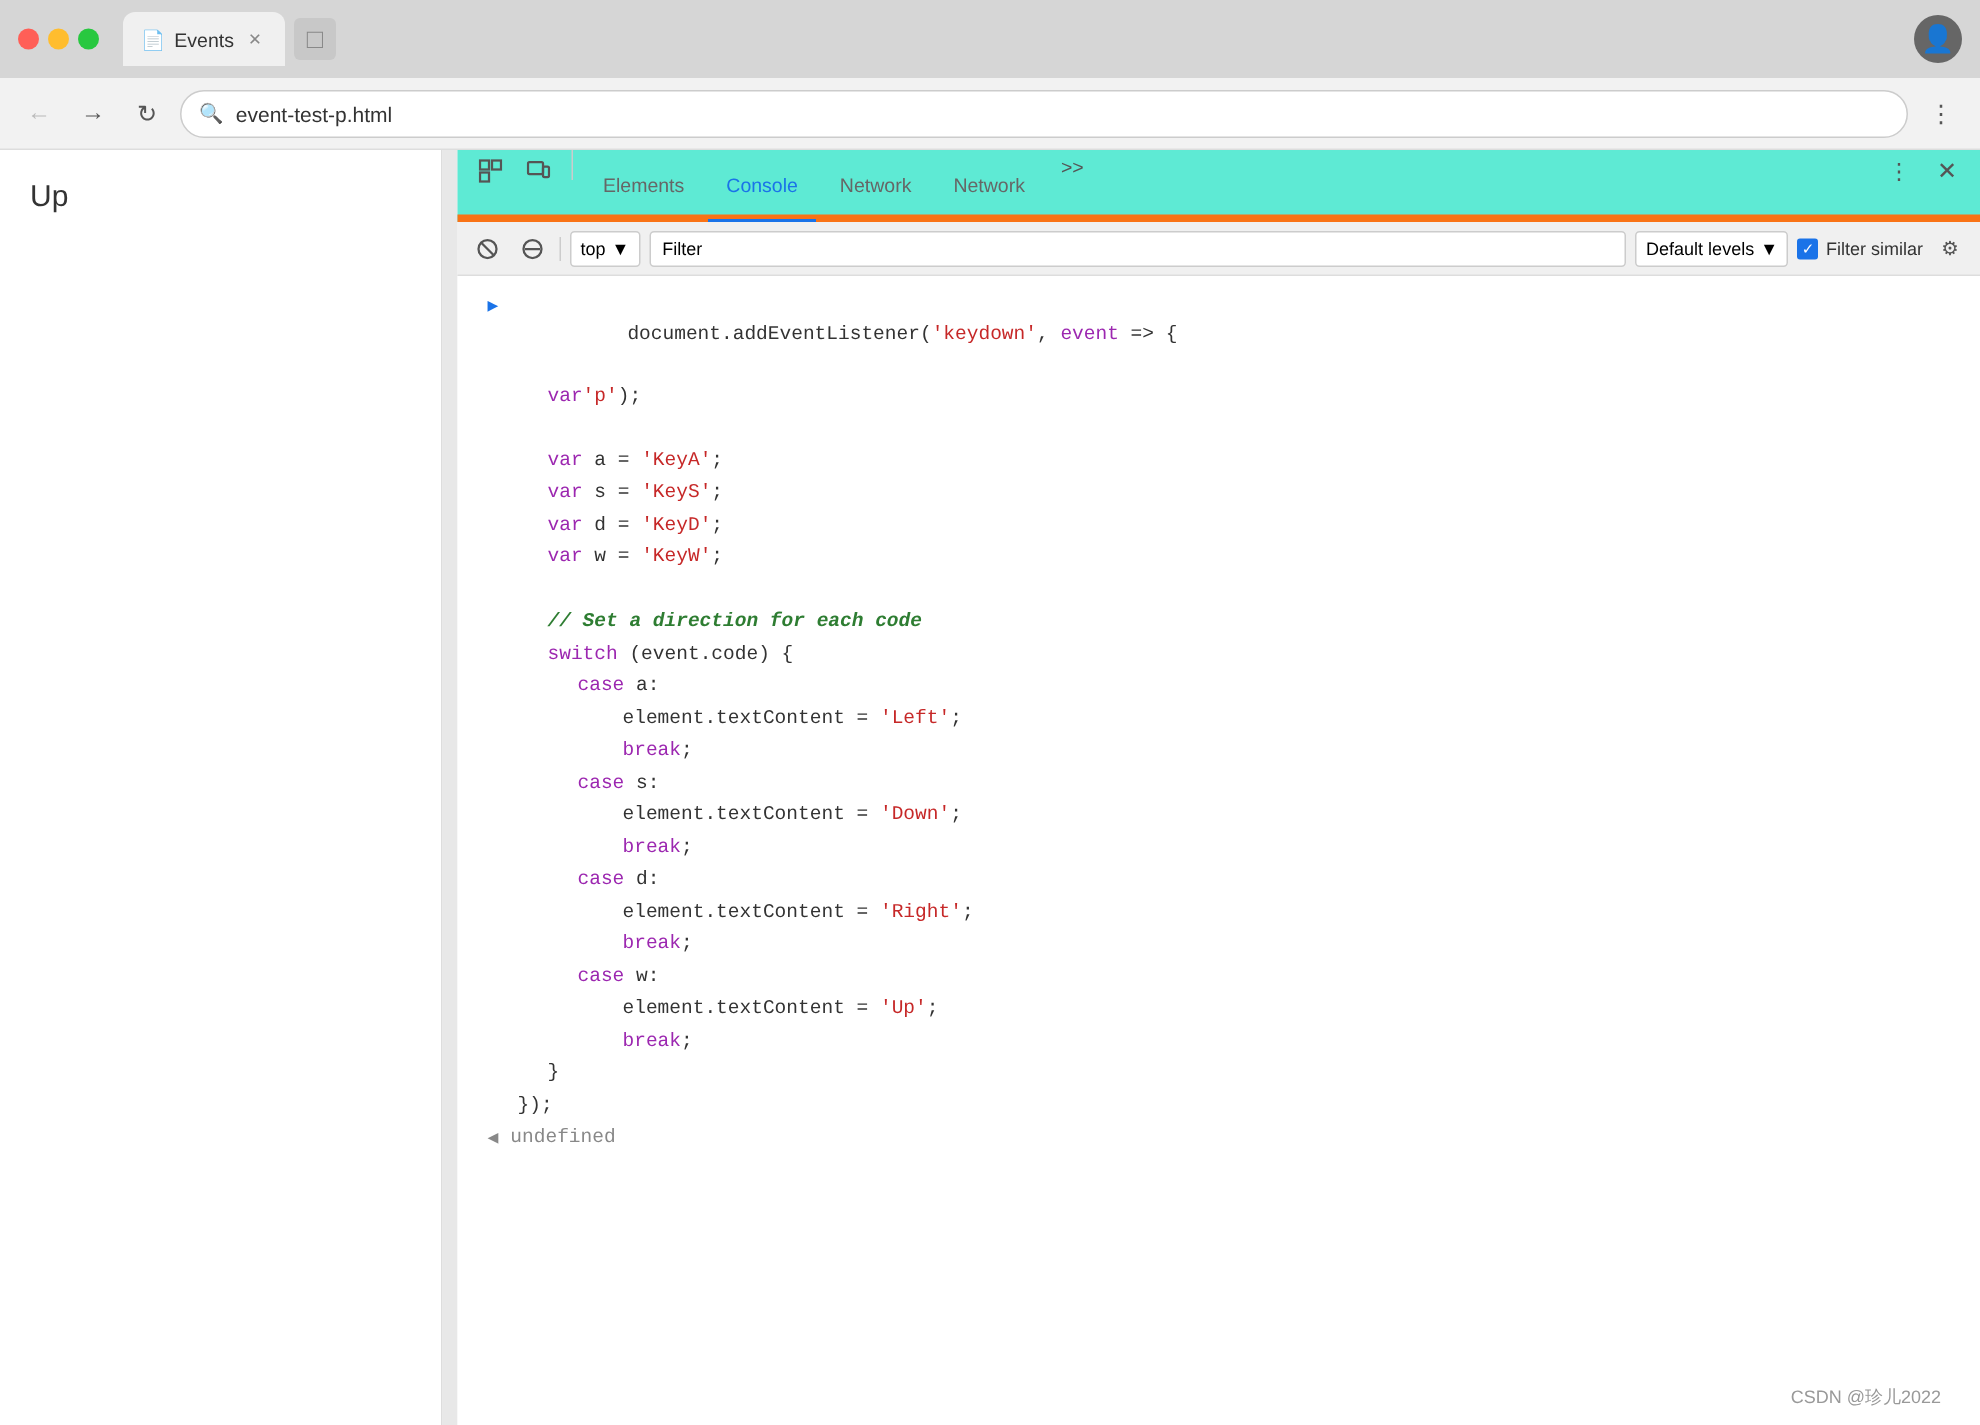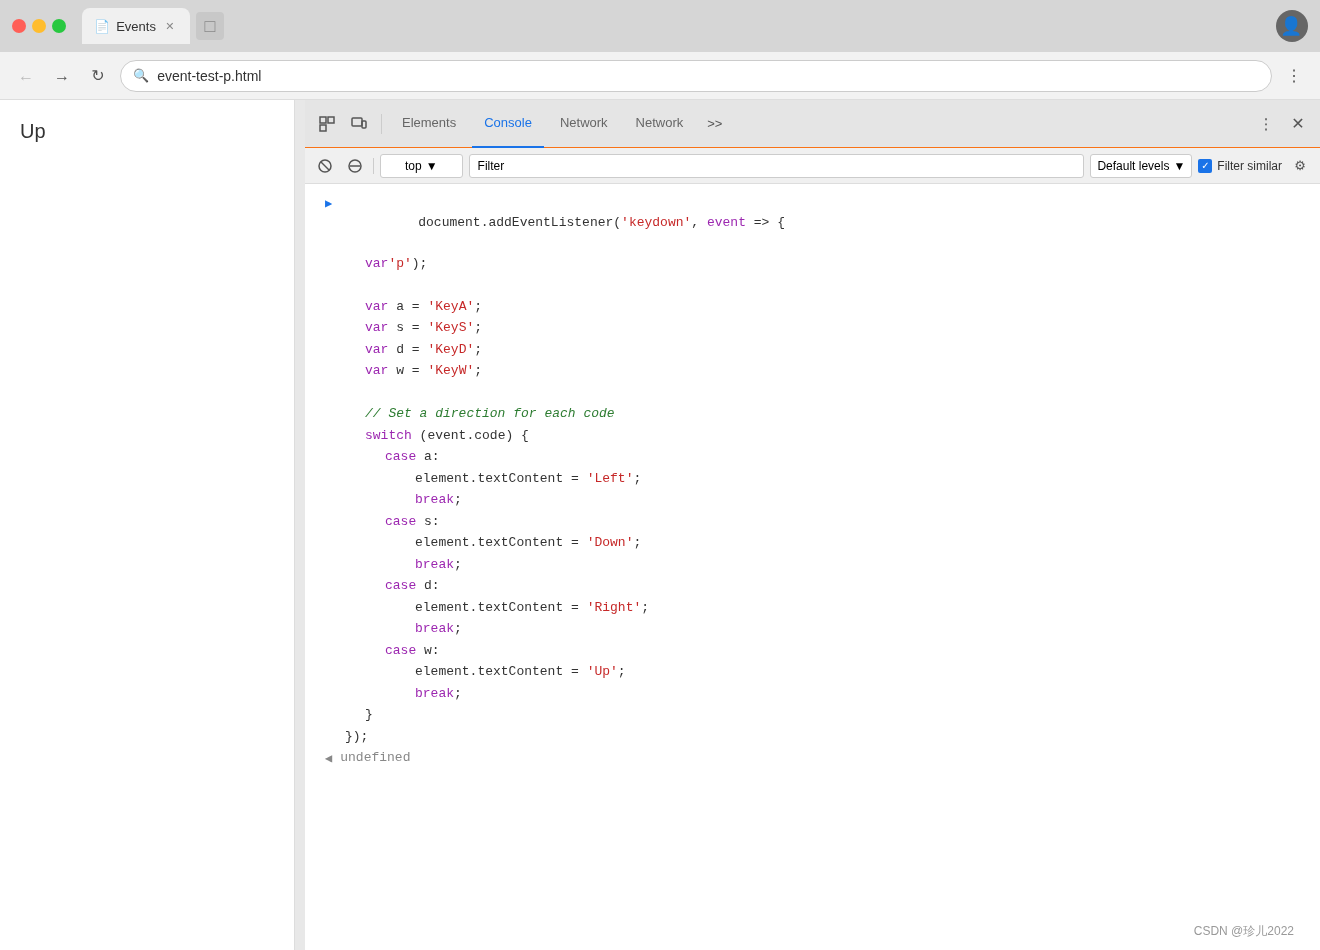--- a/index.html
+++ b/index.html
@@ -164,24 +164,24 @@
     .devtools {
       flex: 1;
       background: #f8f8f8;
       display: flex;
       flex-direction: column;
     }
 
     
     .devtools-toolbar {
       height: 48px;
-      background: #e5e5e5;
-      border-bottom: 1px solid #f97316;
-      display: flex;
-      align-items: center;
+      background: #5eead4;
+      border-bottom: 5px solid #f97316;
+      display: flex;
+      align-items: flex-start;
       padding: 0 8px;
       gap: 4px;
     }
     .dt-icon-btn {
       width: 28px;
       height: 28px;
       display: flex;
       align-items: center;
       justify-content: center;
       border-radius: 4px;
@@ -247,21 +247,21 @@
     .ct-separator {
       width: 1px;
       height: 16px;
       background: #ccc;
     }
     .ct-select {
       height: 24px;
       background: white;
       border: 1px solid #ccc;
       border-radius: 3px;
-      padding: 0 24px;
+      padding: 0 6px;
       font-size: 12px;
       display: flex;
       align-items: center;
       gap: 4px;
       cursor: pointer;
     }
     .ct-filter {
       flex: 1;
       height: 24px;
       background: white;
@@ -494,21 +494,21 @@
       <div class="console-line" style="padding-left:60px;">
         <span class="c-purple">var</span><span class="c-default"> d = </span><span class="c-red">'KeyD'</span><span class="c-default">;</span>
       </div>
 
       <div class="console-line" style="padding-left:60px;">
         <span class="c-purple">var</span><span class="c-default"> w = </span><span class="c-red">'KeyW'</span><span class="c-default">;</span>
       </div>
 
       <div class="console-line" style="padding-left:60px;">&nbsp;</div>
 
-      <div class="console-line" style="padding-left:60px;">
+      <div class="console-line" style="padding-left:60px;font-weight:bold;">
         <span class="c-green">// Set a direction for each code</span>
       </div>
 
       <div class="console-line" style="padding-left:60px;">
         <span class="c-purple">switch</span><span class="c-default"> (event.code) {</span>
       </div>
 
       <div class="console-line" style="padding-left:80px;">
         <span class="c-purple">case</span><span class="c-default"> a:</span>
       </div>

